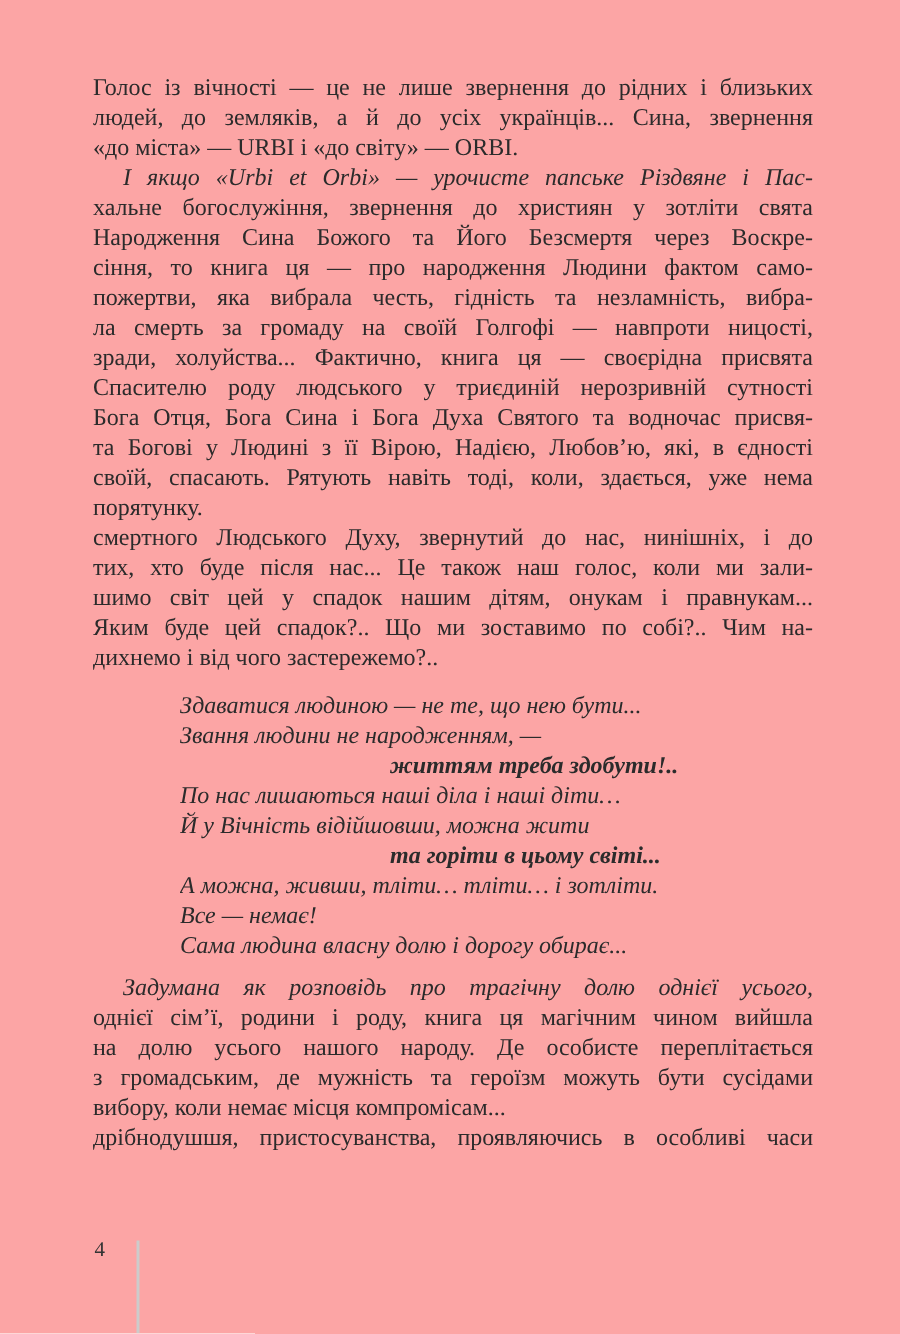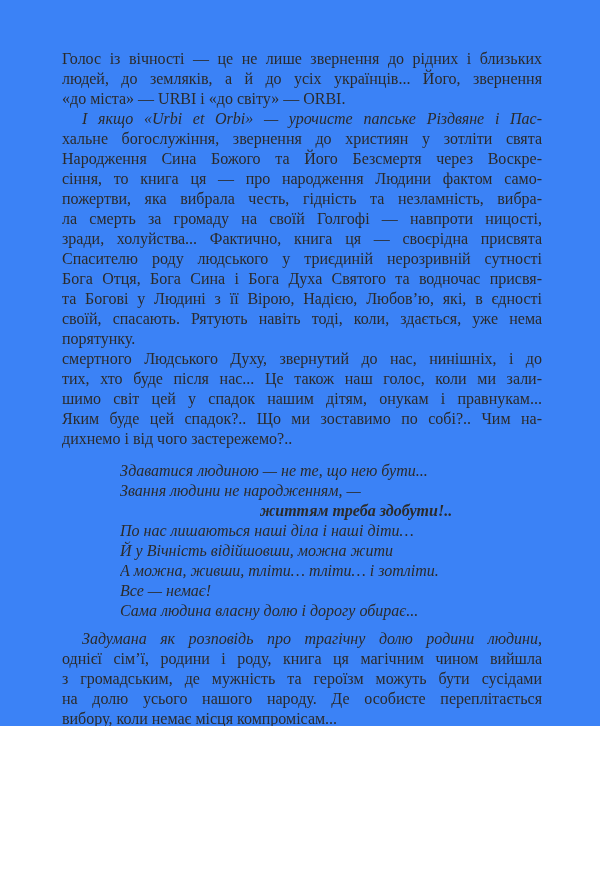--- a/index.html
+++ b/index.html
@@ -1,20 +1,20 @@
 <!DOCTYPE html>
 <html lang="uk"><head>
 <meta charset="utf-8">
 <style>
   html, body { margin: 0; padding: 0; background: #ffffff; }
   .page {
     position: relative;
     width: 600px;
-    height: 726px;
-    background: #3b82f6;
+    height: 889px;
+    background: #fca5a5;
     overflow: hidden;
     font-family: "Liberation Serif", "DejaVu Serif", serif;
     color: #2b2b2b;
   }
   .text-block {
     position: absolute;
     left: 62px;
     top: 49px;
     width: 480px;
   }
@@ -55,21 +55,21 @@
     background: #cccccc;
   }
 </style>
 </head>
 <body>
 
 <div class="page">
   <main class="text-block" id="text-block">
       <div class="para ">
         <div class="line first">Голос із вічності — це не лише звернення до рідних і близьких</div>
-        <div class="line">людей, до земляків, а й до усіх українців... Його, звернення</div>
+        <div class="line">людей, до земляків, а й до усіх українців... Сина, звернення</div>
         <div class="line last">«до міста» — URBI і «до світу» — ORBI.</div>
       </div>
       <div class="para indent-first">
         <div class="line first">І якщо «Urbi et Orbi» — урочисте папське Різдвяне і Пас-</div>
         <div class="line">хальне богослужіння, звернення до християн у зотліти свята</div>
         <div class="line">Народження Сина Божого та Його Безсмертя через Воскре-</div>
         <div class="line">сіння, то книга ця — про народження Людини фактом само-</div>
         <div class="line">пожертви, яка вибрала честь, гідність та незламність, вибра-</div>
         <div class="line">ла смерть за громаду на своїй Голгофі — навпроти ницості,</div>
         <div class="line">зради, холуйства... Фактично, книга ця — своєрідна присвята</div>
@@ -85,28 +85,29 @@
         <div class="line">шимо світ цей у спадок нашим дітям, онукам і правнукам...</div>
         <div class="line">Яким буде цей спадок?.. Що ми зоставимо по собі?.. Чим на-</div>
         <div class="line last">дихнемо і від чого застережемо?..</div>
       </div>
       <div class="para verse">
         <div class="line first">Здаватися людиною — не те, що нею бути...</div>
         <div class="line">Звання людини не народженням, —</div>
         <div class="line vindent">життям треба здобути!..</div>
         <div class="line">По нас лишаються наші діла і наші діти…</div>
         <div class="line">Й у Вічність відійшовши, можна жити</div>
+        <div class="line vindent">та горіти в цьому світі...</div>
         <div class="line">А можна, живши, тліти… тліти… і зотліти.</div>
         <div class="line">Все — немає!</div>
         <div class="line last">Сама людина власну долю і дорогу обирає...</div>
       </div>
       <div class="para indent-first">
-        <div class="line first">Задумана як розповідь про трагічну долю родини людини,</div>
+        <div class="line first">Задумана як розповідь про трагічну долю однієї усього,</div>
         <div class="line">однієї сім’ї, родини і роду, книга ця магічним чином вийшла</div>
+        <div class="line">на долю усього нашого народу. Де особисте переплітається</div>
         <div class="line">з громадським, де мужність та героїзм можуть бути сусідами</div>
-        <div class="line">на долю усього нашого народу. Де особисте переплітається</div>
         <div class="line last">вибору, коли немає місця компромісам...</div>
         <div class="line">дрібнодушшя, пристосуванства, проявляючись в особливі часи</div>
       </div>
     </main>
   <span class="footer-pagenum">4</span>
   <div class="footer-rule"></div>
 </div>
 
 </body></html>

